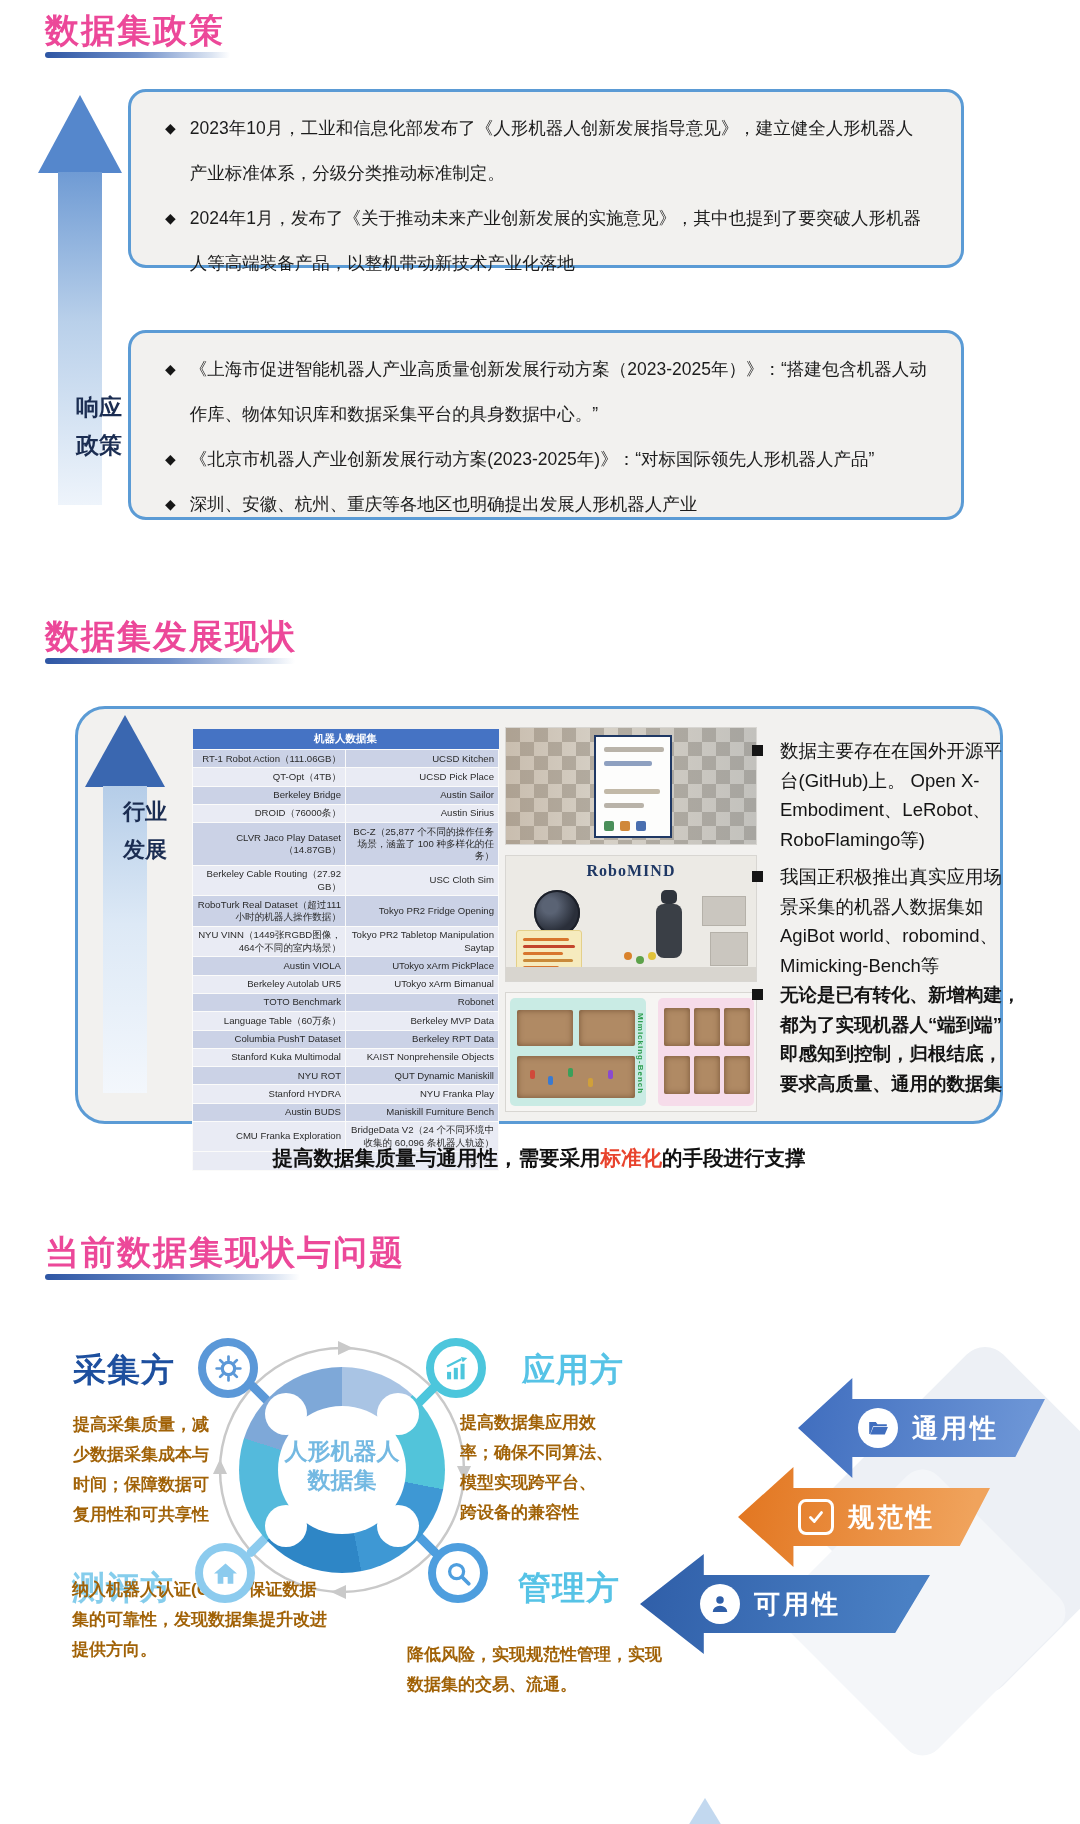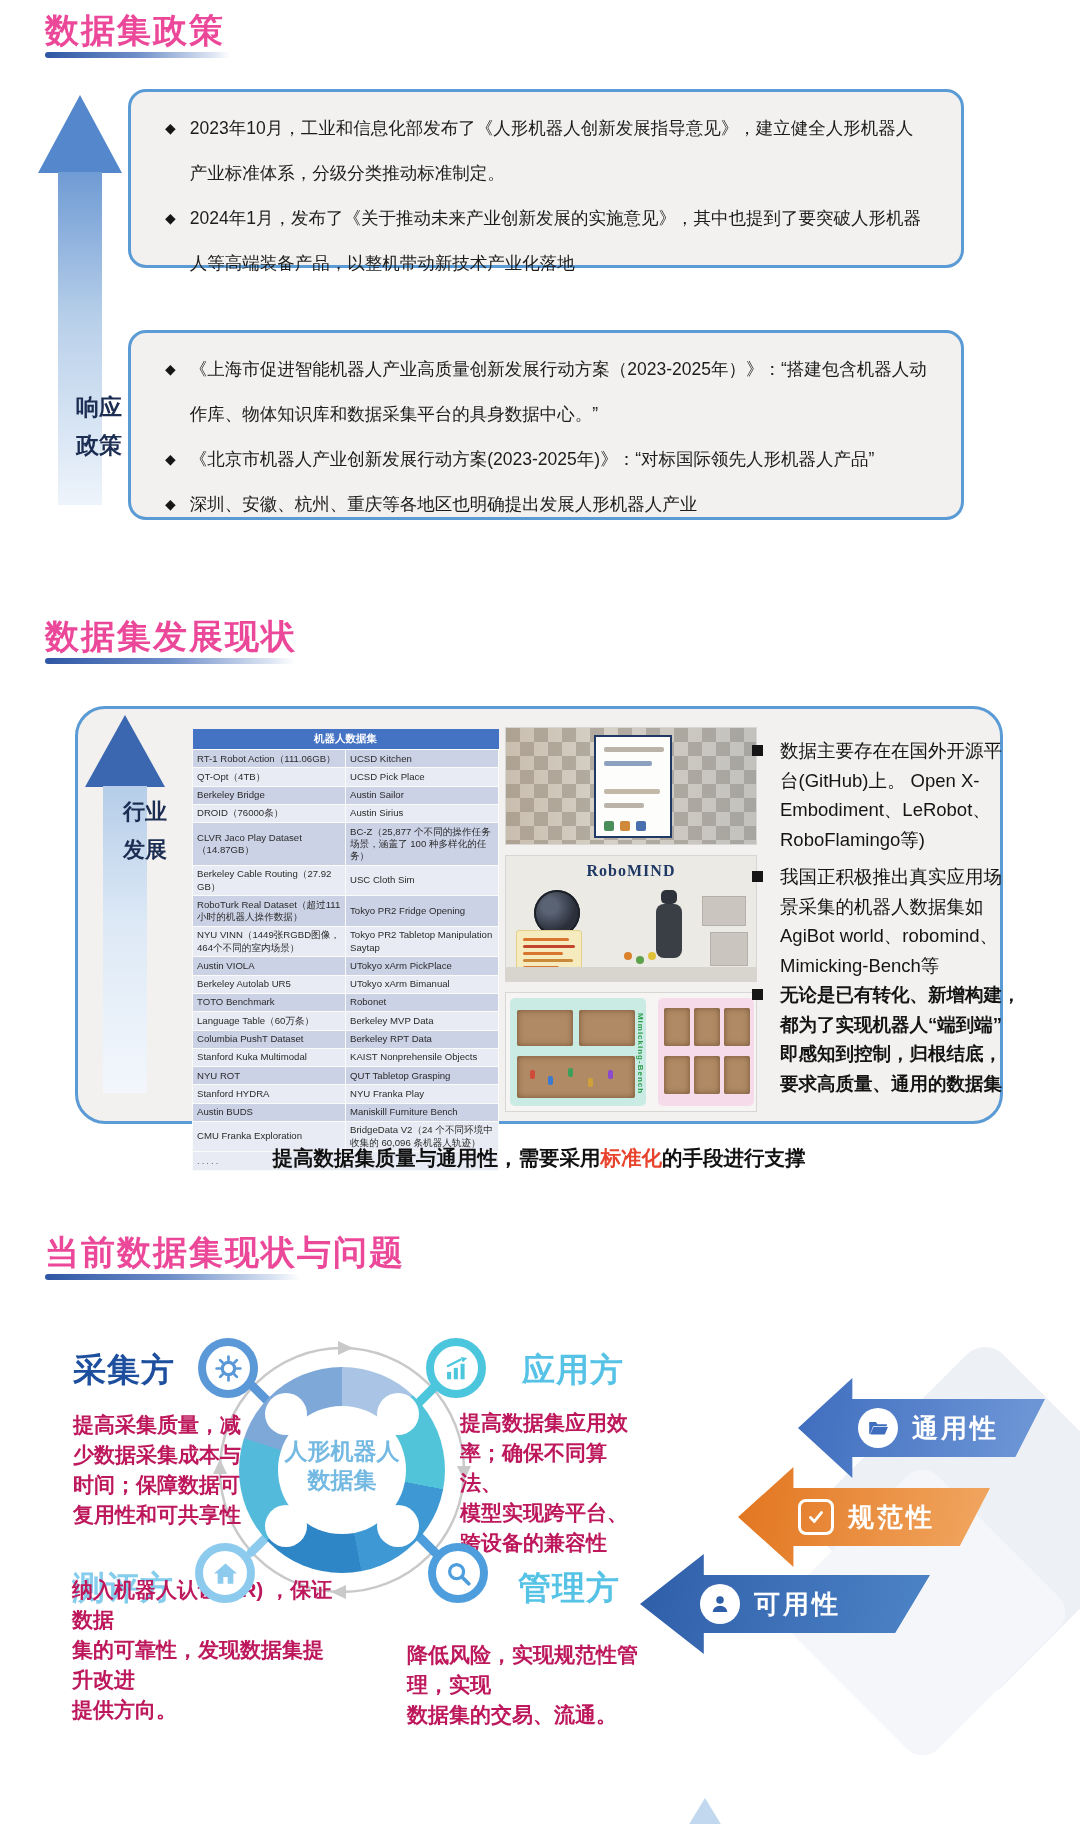--- a/index.html
+++ b/index.html
@@ -31,21 +31,21 @@
   .pbullet{display:flex;align-items:flex-start}
   .pbullet .dia{font-size:14px;line-height:45px;margin-right:14px;color:#161616;flex:0 0 auto}
   .pbullet .btext{font-size:17.5px;line-height:45px;color:#1c1c1c;white-space:pre-line;width:766px}
 
   
   .mid-box{position:absolute;left:75px;top:706px;width:928px;height:418px;border:3px solid #5b9bd5;
      border-radius:30px;background:#f2f1ef}
 
   .ds-table{position:absolute;left:192px;top:729px;width:307px;border-collapse:collapse;table-layout:fixed}
   .ds-table th{background:#4573c4;color:#fff;font-size:10.5px;font-weight:bold;padding:3px 2px}
-  .ds-table td{font-size:9.6px;color:#2b2b2b;text-align:left;padding:2.5px 4px;line-height:1.28;border:1px solid #fbfbfa}
+  .ds-table td{font-size:9.6px;color:#2b2b2b;text-align:right;padding:2.5px 4px;line-height:1.28;border:1px solid #fbfbfa}
   .ds-table tbody tr:nth-child(odd){background:#cbd2e6}
   .ds-table tbody tr:nth-child(even){background:#e9ebf4}
   .ds-table tbody tr.dots td{background:#e9ebf4;color:#666;letter-spacing:2px}
 
   
   .photo{position:absolute;left:505px;width:252px;border:1px solid #d8d6d2;overflow:hidden}
   .ph1{top:727px;height:118px;background:
        repeating-conic-gradient(#cfc8bc 0% 25%, #a59d90 0% 50%) 0 0/28px 28px,#d9d4cb}
   .ph1-tint{position:absolute;inset:0;background:linear-gradient(90deg,rgba(190,170,150,.35),rgba(255,255,255,.15) 40%,rgba(170,180,190,.35))}
   .ph1-panel{position:absolute;left:88px;top:7px;width:78px;height:103px;background:#fdfdfc;border:2px solid #1f3864}
@@ -83,21 +83,21 @@
   .caption{position:absolute;left:75px;top:1144px;width:928px;text-align:center;
      font-size:20.5px;font-weight:bold;color:#111}
   .caption .hl{color:#e8432d}
 
   
   .role-name{position:absolute;font-size:33px;font-weight:bold;letter-spacing:1px}
   .rn-collector{left:73px;top:1348px;color:#1d4f9e}
   .rn-applier{left:522px;top:1348px;color:#56c3e6}
   .rn-evaluator{left:72px;top:1566px;color:#85cdec}
   .rn-manager{left:518px;top:1566px;color:#56c3e6}
-  .role-desc{position:absolute;font-size:21px;font-weight:bold;line-height:30px;color:#be185d;white-space:pre-line}
+  .role-desc{position:absolute;font-size:17px;font-weight:bold;line-height:30px;color:#a16207;white-space:pre-line}
   .rd-collector{left:73px;top:1410px;width:170px}
   .rd-applier{left:460px;top:1408px;width:180px}
   .rd-evaluator{left:72px;top:1575px;width:268px}
   .rd-manager{left:407px;top:1640px;width:268px}
 
   .node{position:absolute;width:60px;height:60px;border-radius:50%;background:#fff;
      display:flex;align-items:center;justify-content:center;z-index:3}
   .node svg{width:27px;height:27px}
   .n-gear{left:198px;top:1338px;border:8px solid #5b98d8;color:#5b98d8}
   .n-chart{left:426px;top:1338px;border:8px solid #4cc6dc;color:#4cc6dc}
@@ -249,21 +249,21 @@
       <tr>
           <td>Columbia PushT Dataset</td>
           <td>Berkeley RPT Data</td>
         </tr>
       <tr>
           <td>Stanford Kuka Multimodal</td>
           <td>KAIST Nonprehensile Objects</td>
         </tr>
       <tr>
           <td>NYU ROT</td>
-          <td>QUT Tabletop Grasping</td>
+          <td>QUT Dynamic Maniskill</td>
         </tr>
       <tr>
           <td>Stanford HYDRA</td>
           <td>NYU Franka Play</td>
         </tr>
       <tr>
           <td>Austin BUDS</td>
           <td>Maniskill Furniture Bench</td>
         </tr>
       <tr>

